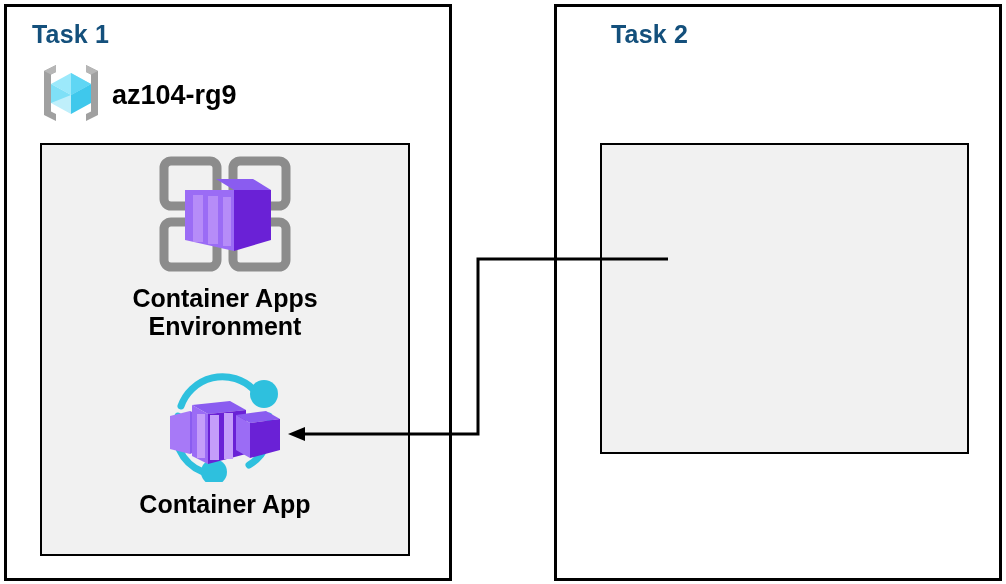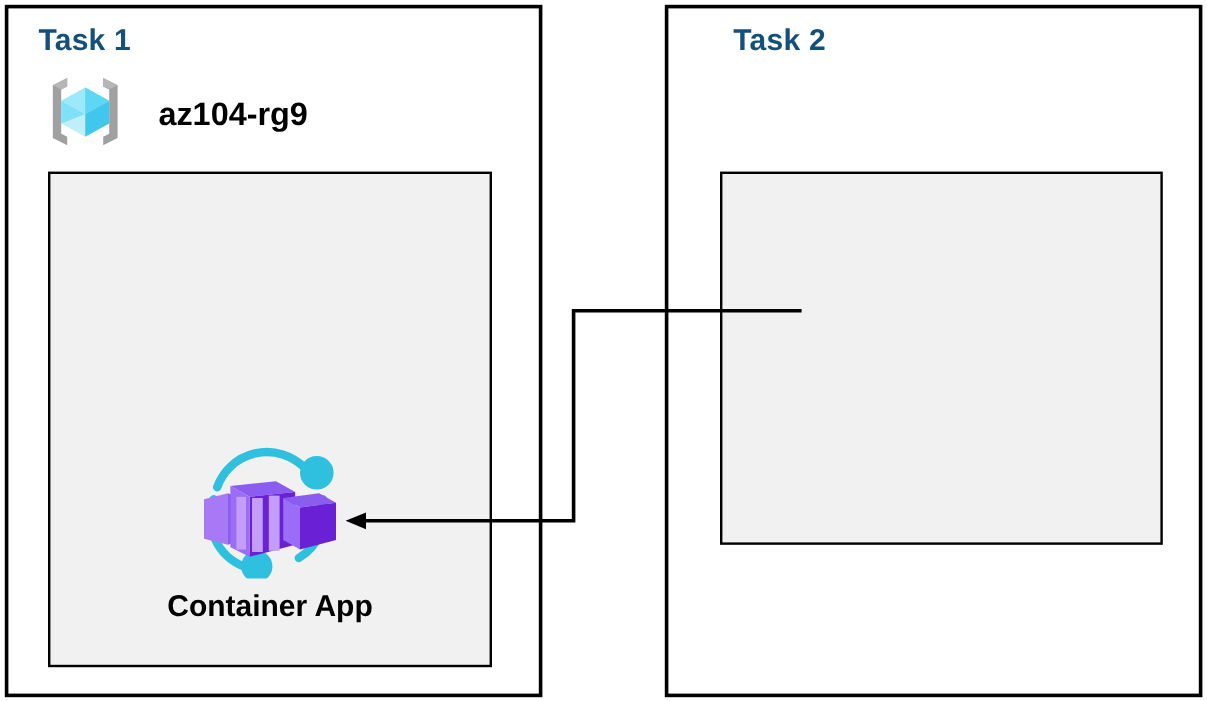--- a/index.html
+++ b/index.html
@@ -42,21 +42,21 @@
   #task1-label { left: 32px; top: 20px; }
   #task2-label { left: 583px; top: 20px; margin-left: 28px; }
 
   
   .rg-row {
     position: absolute;
     left: 34px;
     top: 62px;
     display: flex;
     align-items: center;
-    gap: 24px;
+    gap: 4px;
   }
   .rg-name {
     font-size: 27px;
     font-weight: bold;
     color: #000000;
     white-space: nowrap;
   }
 
   
   .gray-box {
@@ -136,20 +136,48 @@
         <path d="M57 22 L57 41 L37 52 L37 33 Z" fill="#3FC8EC"></path>
 
         <path d="M17 22 L37 33 L17 41 Z" fill="#7FE0F7"></path>
       </svg>
     </span>
     <span class="rg-name">az104-rg9</span>
   </div>
 
   <div class="gray-box" id="env-box"></div>
 
+  <div class="node" id="node-env">
+    <span class="icon-wrap">
+      <svg width="140" height="124" viewBox="0 0 140 124">
+
+        <g fill="none" stroke="#8C8C8C" stroke-width="9">
+          <rect x="9" y="9" width="53" height="45" rx="7"></rect>
+          <rect x="78" y="9" width="53" height="45" rx="7"></rect>
+          <rect x="9" y="70" width="53" height="45" rx="7"></rect>
+          <rect x="78" y="70" width="53" height="45" rx="7"></rect>
+        </g>
+
+        <g>
+
+          <path d="M61 27 L98 27 L116 38 L79 38 Z" fill="#8A5CF0"></path>
+
+          <path d="M116 38 L116 88 L79 99 L79 38 Z" fill="#6A21D6"></path>
+
+          <path d="M30 38 L79 38 L79 99 L30 88 Z" fill="#9B6CF5"></path>
+
+          <rect x="38" y="43" width="10" height="47" fill="#B68CF8"></rect>
+          <rect x="53" y="44" width="10" height="48" fill="#B68CF8"></rect>
+          <rect x="68" y="45" width="8" height="49" fill="#B68CF8"></rect>
+        </g>
+      </svg>
+    </span>
+    <div class="node-caption">Container Apps
+Environment</div>
+  </div>
 
   <div class="node" id="node-app">
     <span class="icon-wrap">
       <svg width="138" height="110" viewBox="0 0 138 110">
 
         <g fill="none" stroke="#2EC0DE" stroke-width="7" stroke-linecap="round">
           <path d="M97 17 A44 44 0 0 0 25 34"></path>
           <path d="M22 44 A44 44 0 0 0 47 100"></path>
           <path d="M113 44 A44 44 0 0 1 93 93"></path>
         </g>

